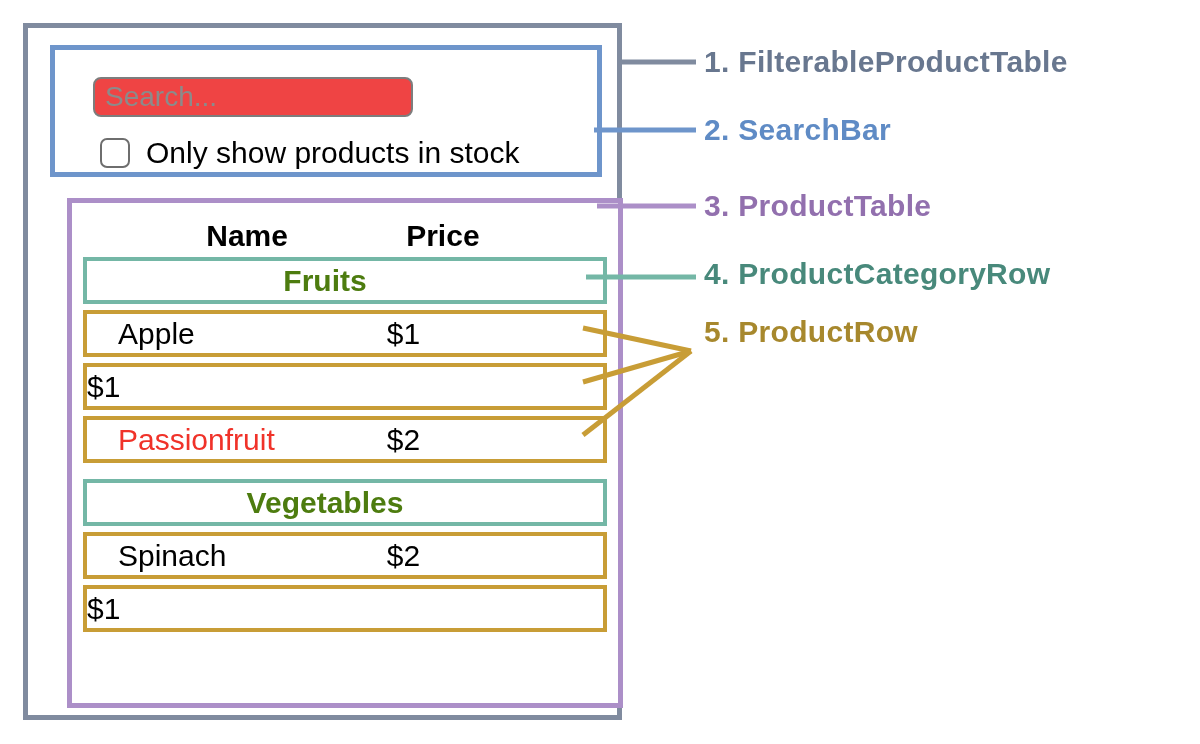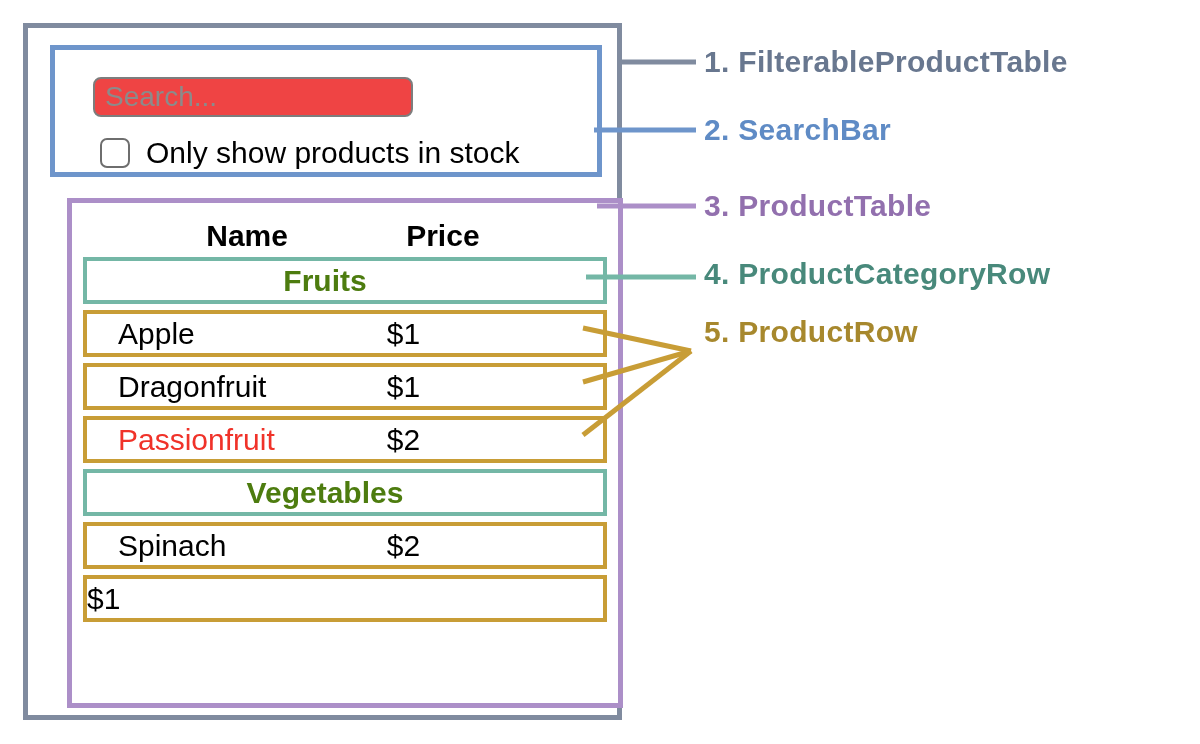--- a/index.html
+++ b/index.html
@@ -34,21 +34,21 @@
     display:flex;align-items:center;justify-content:center;
     font-size:30px;font-weight:bold;color:#4d7c0f;padding-right:40px;
   }
   .row.product{
     border:4px solid var(--c-product,#c89d36);
     display:grid;grid-template-columns:55% 45%;align-items:center;
     font-size:30px;color:#000;gap:16px;
   }
   .row.product .cell.name{padding-left:31px;white-space:nowrap;}
   .row.product .cell.price{white-space:nowrap;}
-  .row.new-section{margin-top:6px;}
+  .row.new-section{margin-top:16px;}
   .oos{color:var(--c-oos,#f03229);}
 
   .connectors{position:absolute;left:0;top:0;width:1200px;height:744px;pointer-events:none;}
   .ln-outer{stroke:var(--c-outer,#808b9f);}
   .ln-search{stroke:var(--c-search,#6e95cb);}
   .ln-table{stroke:var(--c-table,#ac8fc8);}
   .ln-category{stroke:var(--c-category,#74b7a6);}
   .ln-product{stroke:var(--c-product,#c89d36);}
 
   .legend-item{
@@ -83,21 +83,20 @@
       </div>
       <div class="rows" id="rows">
           <div class="row category">
     <span class="cat-label">Fruits</span>
   </div>
           <div class="row product">
     <span class="cell name">Apple</span>
     <span class="cell price">$1</span>
   </div>
           <div class="row product">
-    <span class="cell name">Dragonfruit</span>
     <span class="cell price">$1</span>
   </div>
           <div class="row product">
     <span class="cell name oos">Passionfruit</span>
     <span class="cell price">$2</span>
   </div>
           <div class="row category new-section">
     <span class="cat-label">Vegetables</span>
   </div>
           <div class="row product">

